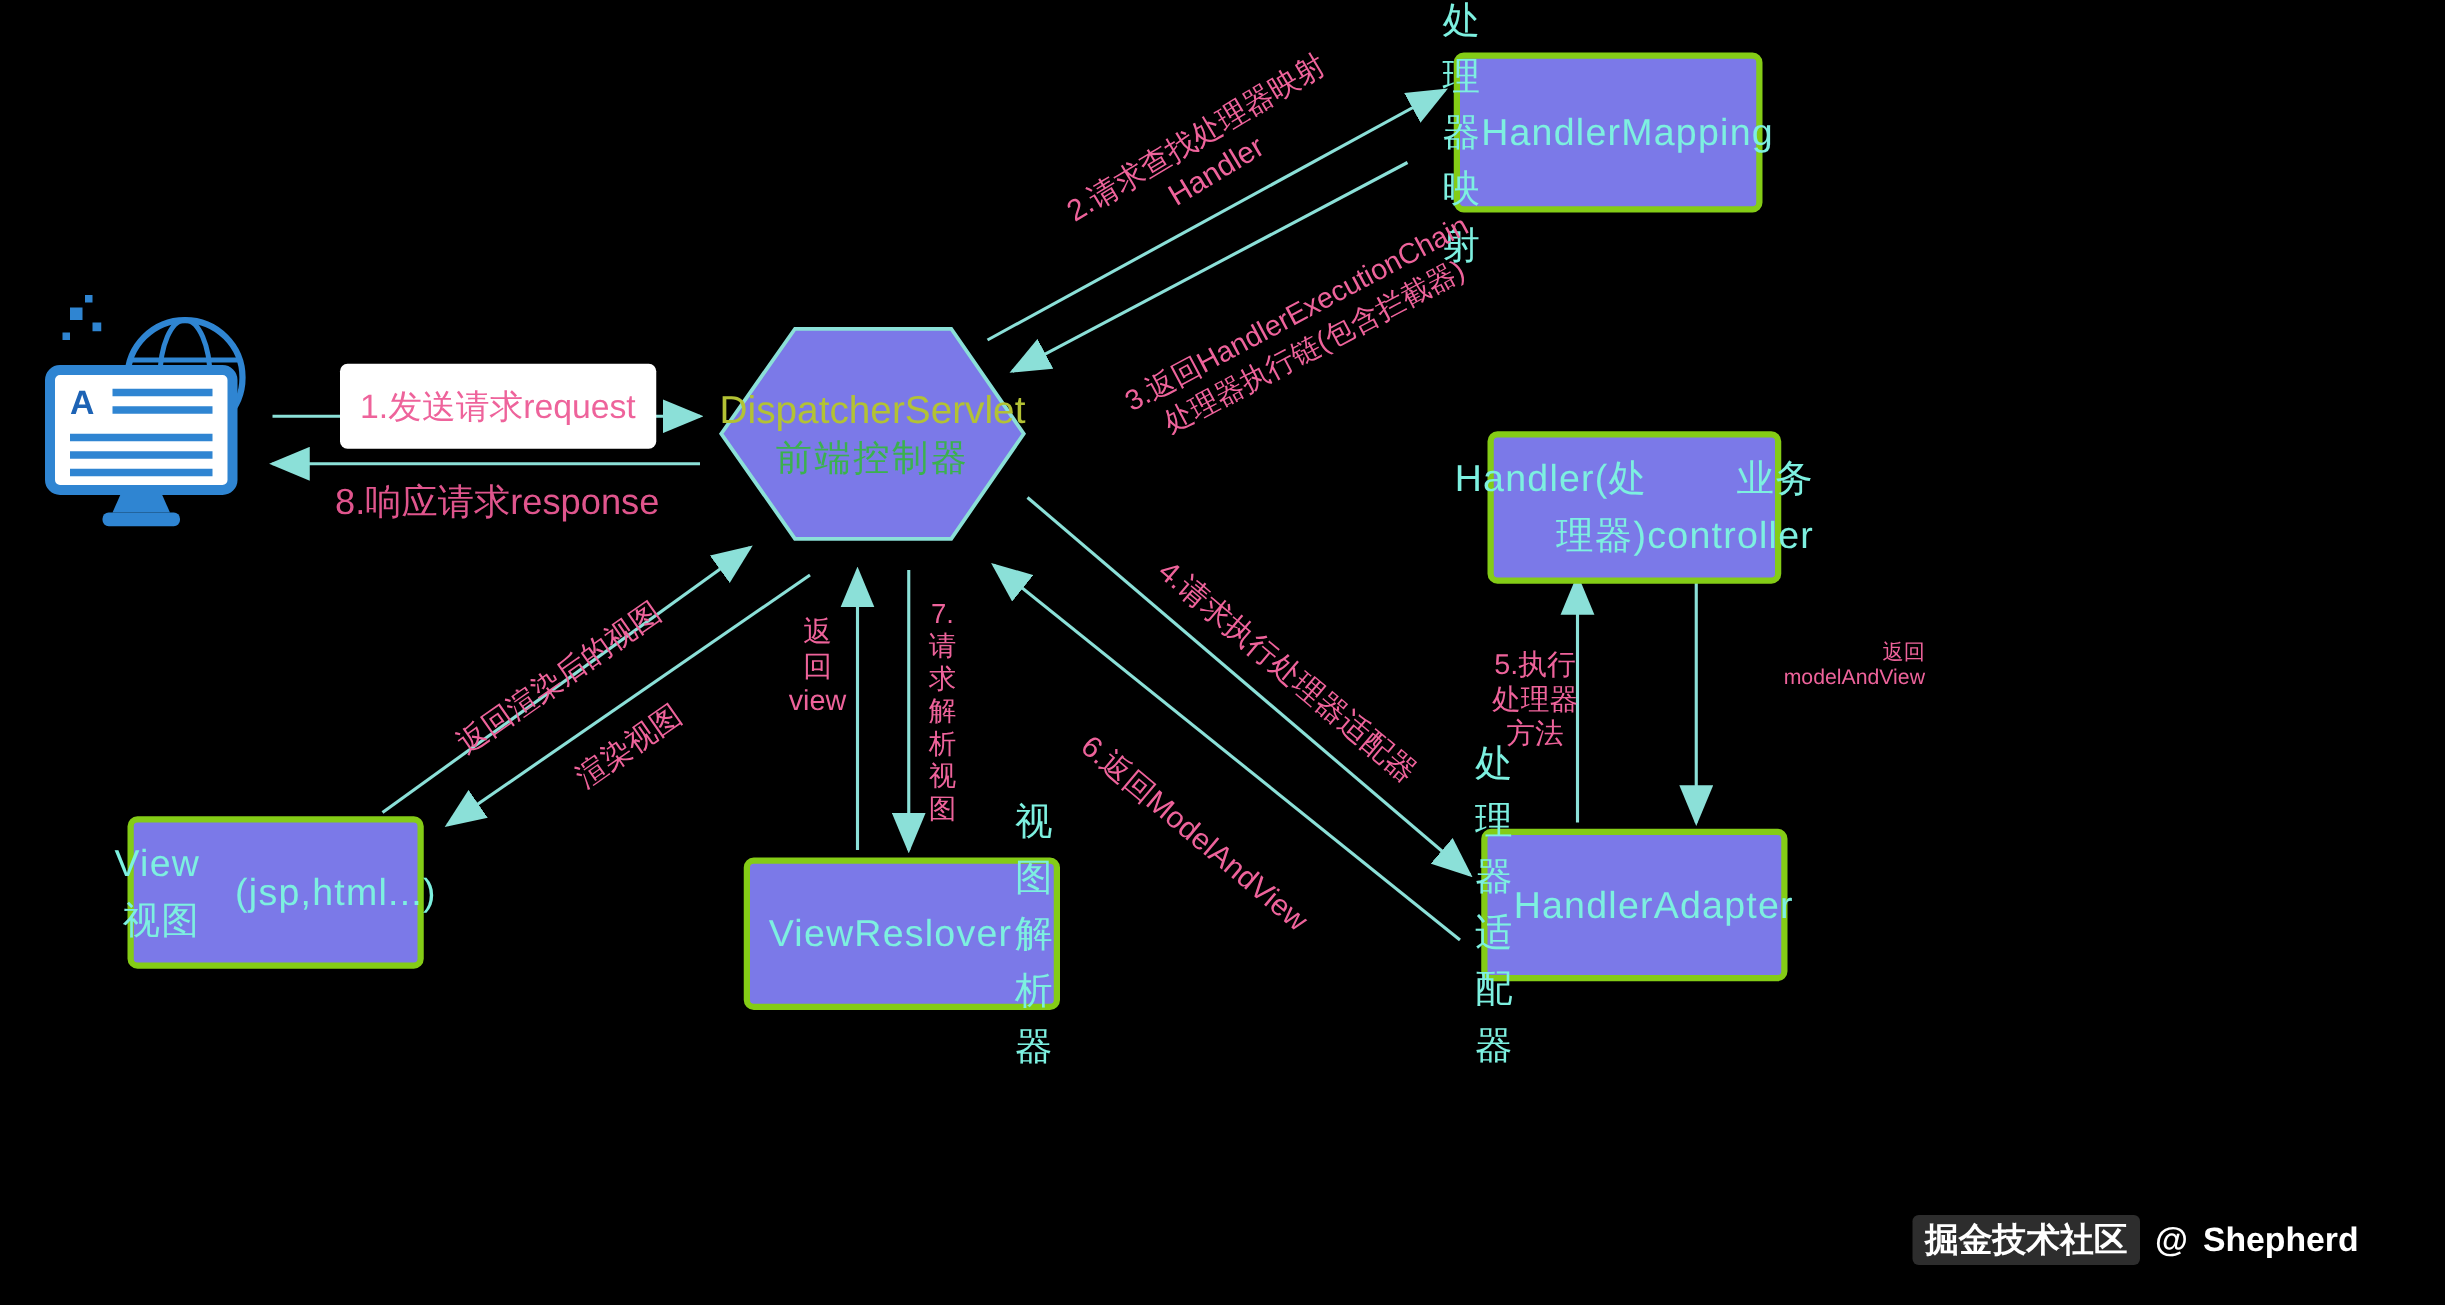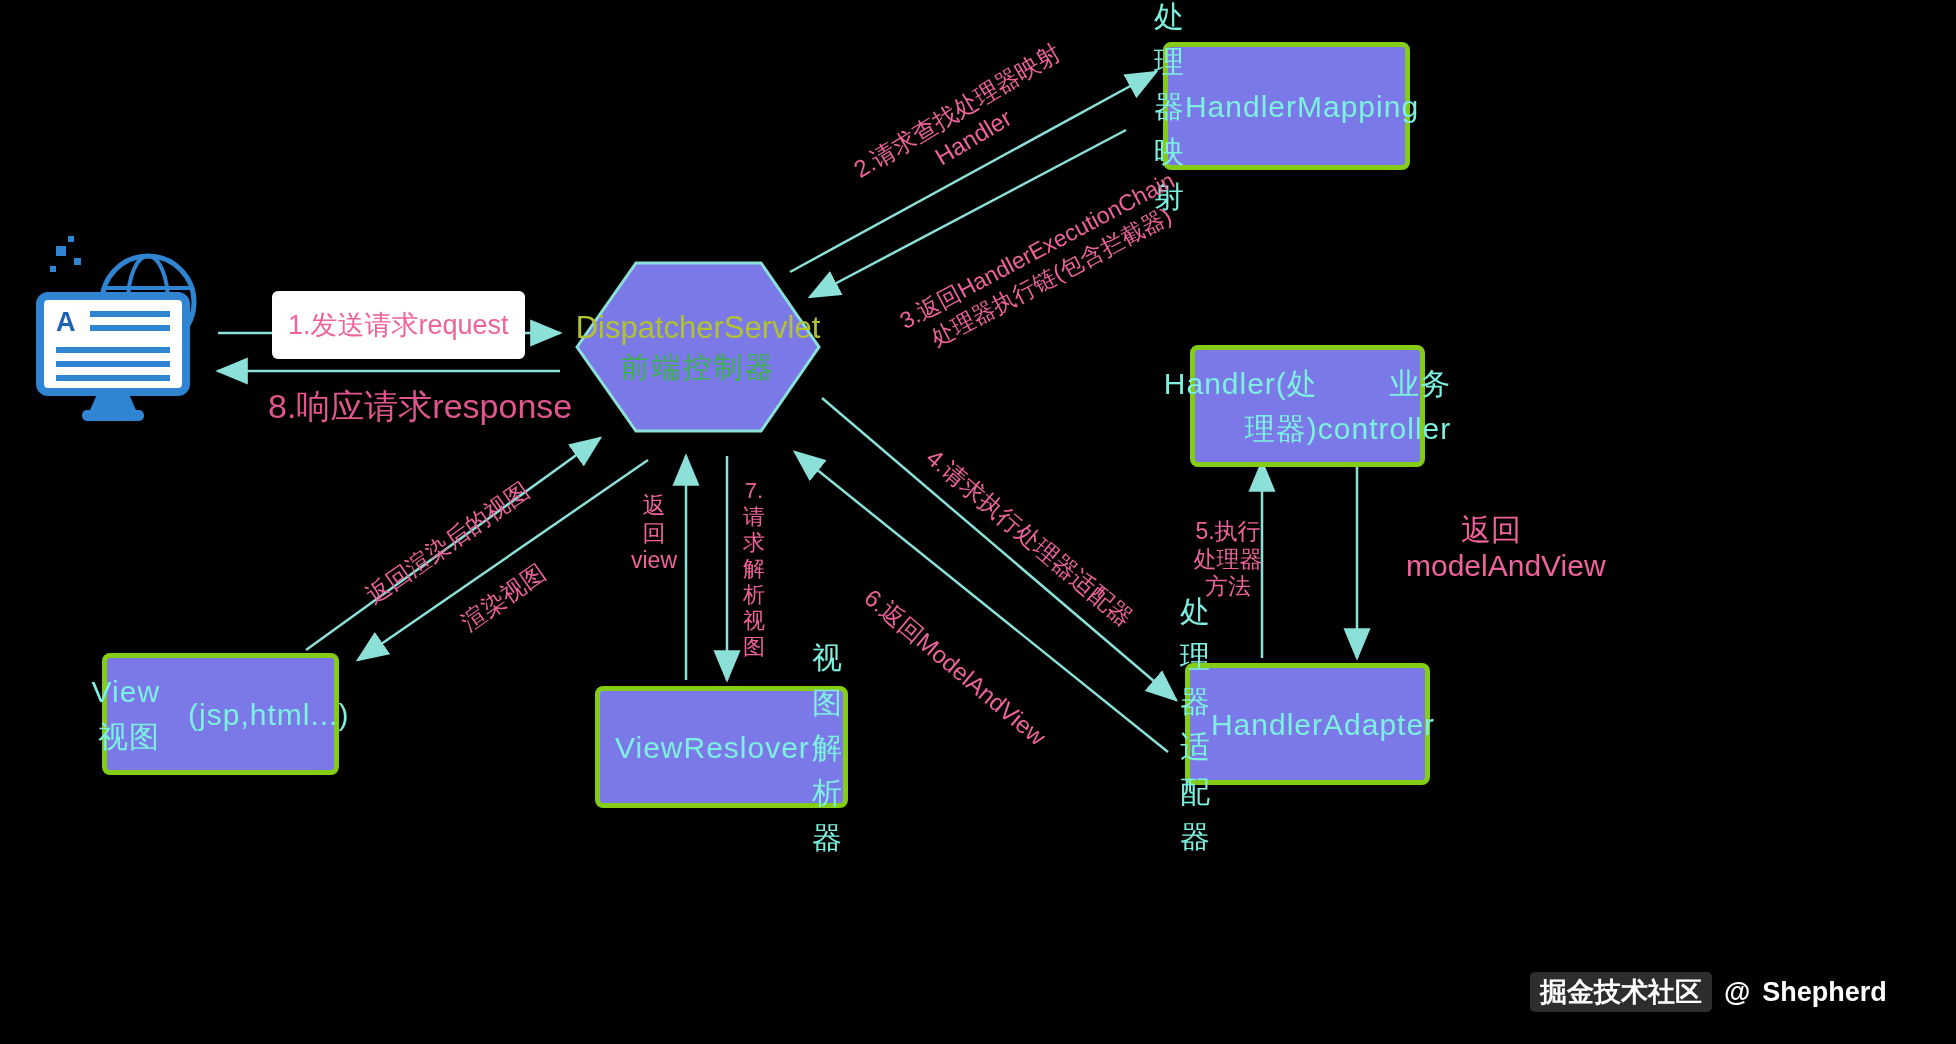--- a/index.html
+++ b/index.html
@@ -23,21 +23,21 @@
   .hex-line2 { color:#3bb14e; font-size:29px; letter-spacing:2px; }
   .plabel {
     position:absolute; color:#ee639b; font-size:24px; white-space:pre-line;
     text-align:center; line-height:1.3;
   }
   .rot { transform-origin:0 0; width:max-content; }
   .pill {
     position:absolute; left:272px; top:291px; background:#ffffff;
     border-radius:6px; padding:16px 16px; color:#ee639b; font-size:27px;
   }
-  .resp { left:268px; top:384px; font-size:34px; color:#e0558d; white-space:nowrap; }
+  .resp { left:268px; top:384px; font-size:29px; color:#e0558d; white-space:nowrap; }
   .vstack { line-height:1.2; }
   .watermark {
     position:absolute; left:1498px; top:972px; display:flex; gap:12px;
     align-items:center; color:#ffffff; font-size:27px; font-weight:bold;
   }
   .wm-community { background:rgba(130,130,130,0.35); padding:2px 10px; border-radius:5px;margin-left:32px; }
 </style>
 </head>
 <body>
 
@@ -143,21 +143,21 @@
 求
 解
 析
 视
 图</div>
 
   <div class="plabel vstack" style="left:1188px; top:518px; width:80px; font-size:23px;">5.执行
 处理器
 方法</div>
 
-  <div class="plabel vstack" style="left:1406px; top:512px; width:170px; font-size:30px; text-align:center;">返回
+  <div class="plabel vstack" style="left:1370px; top:512px; width:170px; font-size:17px; text-align:right;">返回
 modelAndView</div>
 
   <div class="watermark">
     <span class="wm-community">掘金技术社区</span>
     <span>@</span>
     <span>Shepherd</span>
   </div>
 
 </div>
 

